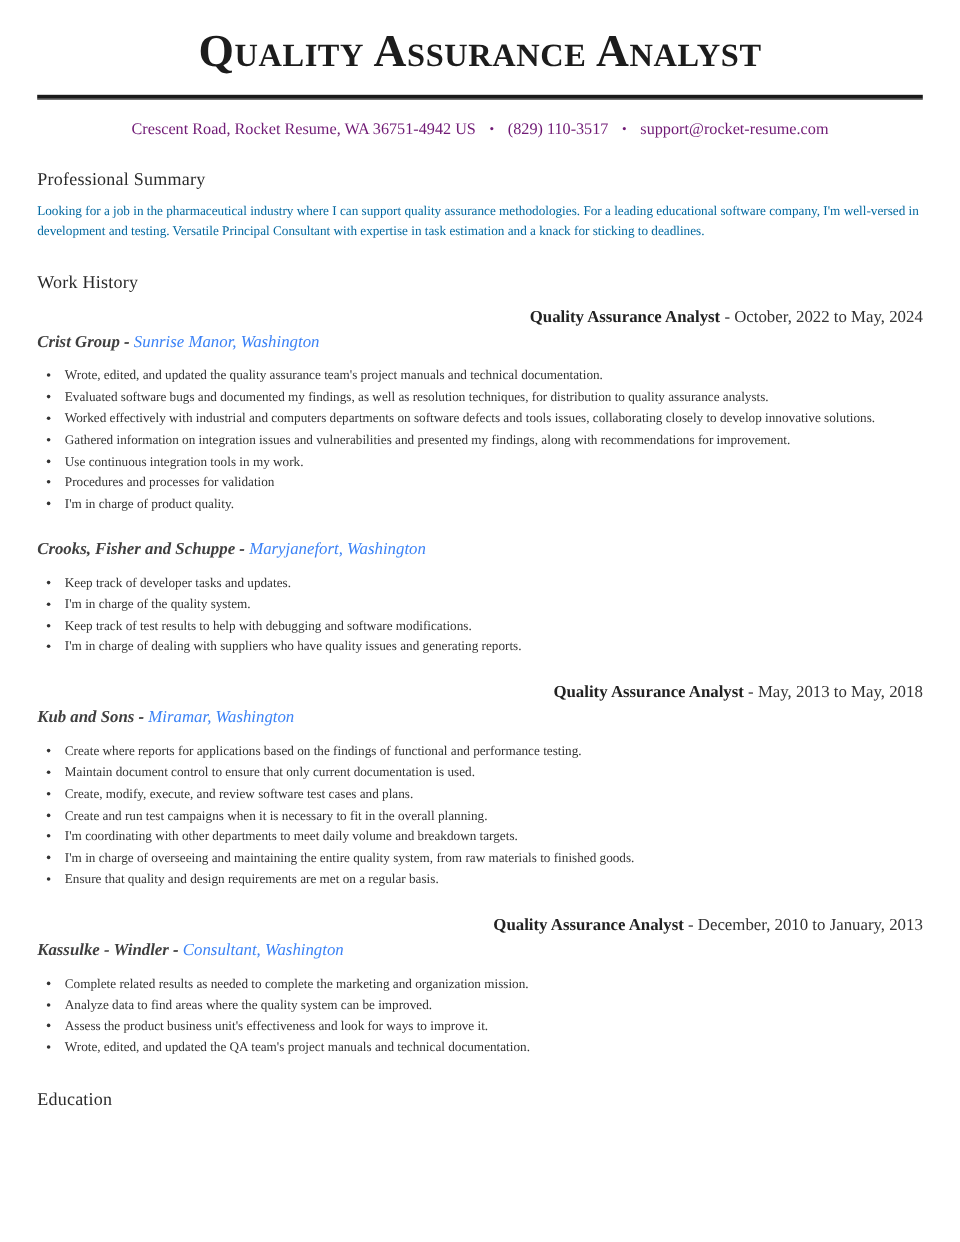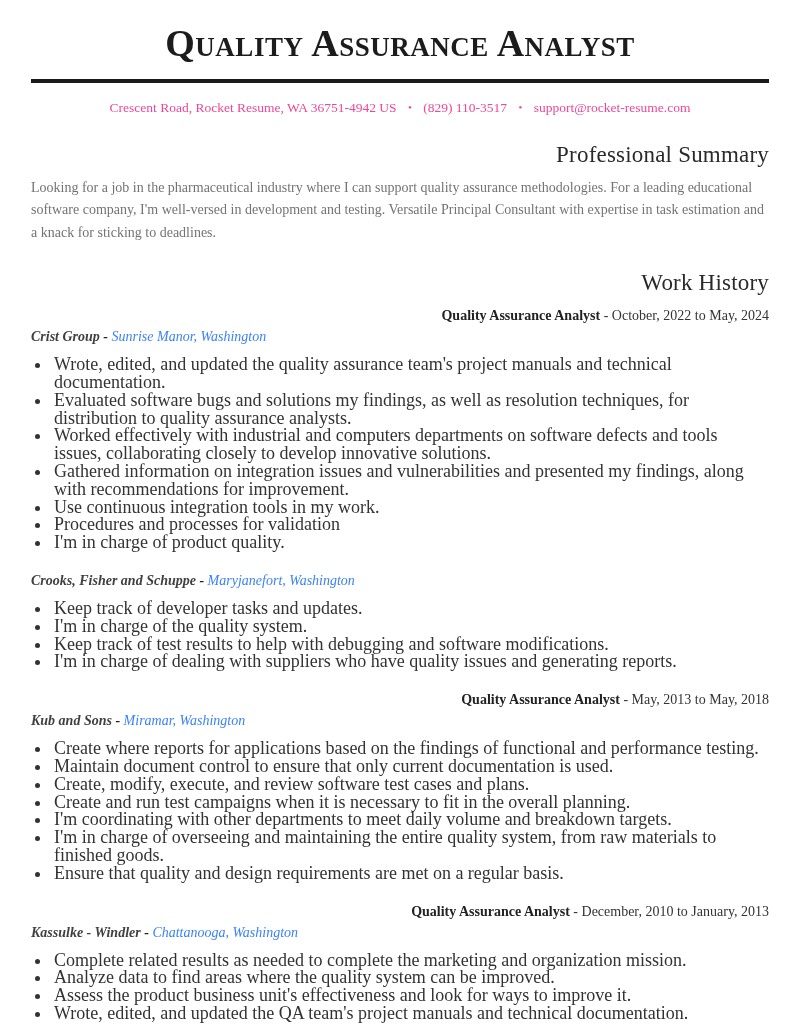--- a/index.html
+++ b/index.html
@@ -33,60 +33,59 @@
   .double-rule {
     margin-top: 13px;
     height: 3px;
     border-top: 3px solid #1a1a1a;
     border-bottom: 1px solid #1a1a1a;
   }
   .contact-line {
     margin-top: 17px;
     text-align: center;
     font-size: 13.5px;
-    color: #ec4899;
+    color: #701a75;
   }
   .contact-line .sep {
     display: inline-block;
     margin: 0 8px;
     font-size: 11px;
     vertical-align: 1px;
   }
   
   h2.section-heading {
     margin: 25px 0 0 0;
-    font-size: 23px;
+    font-size: 15px;
     font-weight: 400;
     letter-spacing: 0.2px;
     color: #2a2a2a;
     line-height: 1.2;
-    text-align: right;
   }
   .summary-text {
     margin: 9px 0 0 0;
-    font-size: 14px;
+    font-size: 11px;
     line-height: 1.58;
-    color: #737373;
+    color: #0369a1;
   }
   
   .job { margin-top: 21px; }
   .job.first { margin-top: 12px; }
   .job-line1 { font-size: 14px; color: #333; text-align: right; }
   .job-title { font-weight: 700; color: #222; }
   .job-line2 { margin-top: 5px; font-size: 14px; }
   .company { font-weight: 700; font-style: italic; color: #404040; }
   .location { font-style: italic; color: #3b82f6; }
   .dash { color: #333; }
   .dash.b-it { font-weight: 700; font-style: italic; color: #222; }
   ul.bullets {
     margin: 11px 0 0 0;
     padding-left: 21px;
   }
   ul.bullets li {
-    font-size: 18px;
+    font-size: 11px;
     line-height: 17.8px;
     color: #333333;
     padding-left: 2px;
   }
 </style>
 </head>
 <body>
 
 <div class="page">
 
@@ -113,21 +112,21 @@
       <span class="dash">-</span>
       <span class="job-dates">October, 2022 to May, 2024</span>
     </div>
     <div class="job-line2">
       <span class="company">Crist Group</span>
       <span class="dash b-it">-</span>
       <span class="location">Sunrise Manor, Washington</span>
     </div>
     <ul class="bullets">
         <li>Wrote, edited, and updated the quality assurance team's project manuals and technical documentation.</li>
-        <li>Evaluated software bugs and solutions my findings, as well as resolution techniques, for distribution to quality assurance analysts.</li>
+        <li>Evaluated software bugs and documented my findings, as well as resolution techniques, for distribution to quality assurance analysts.</li>
         <li>Worked effectively with industrial and computers departments on software defects and tools issues, collaborating closely to develop innovative solutions.</li>
         <li>Gathered information on integration issues and vulnerabilities and presented my findings, along with recommendations for improvement.</li>
         <li>Use continuous integration tools in my work.</li>
         <li>Procedures and processes for validation</li>
         <li>I'm in charge of product quality.</li>
       </ul>
   </div>
 
   <div class="job">
     <div class="job-line2">
@@ -167,21 +166,21 @@
 
   <div class="job">
     <div class="job-line1">
       <span class="job-title">Quality Assurance Analyst</span>
       <span class="dash">-</span>
       <span class="job-dates">December, 2010 to January, 2013</span>
     </div>
     <div class="job-line2">
       <span class="company">Kassulke - Windler</span>
       <span class="dash b-it">-</span>
-      <span class="location">Chattanooga, Washington</span>
+      <span class="location">Consultant, Washington</span>
     </div>
     <ul class="bullets">
         <li>Complete related results as needed to complete the marketing and organization mission.</li>
         <li>Analyze data to find areas where the quality system can be improved.</li>
         <li>Assess the product business unit's effectiveness and look for ways to improve it.</li>
         <li>Wrote, edited, and updated the QA team's project manuals and technical documentation.</li>
       </ul>
   </div>
 
   <h2 class="section-heading">Education</h2>

